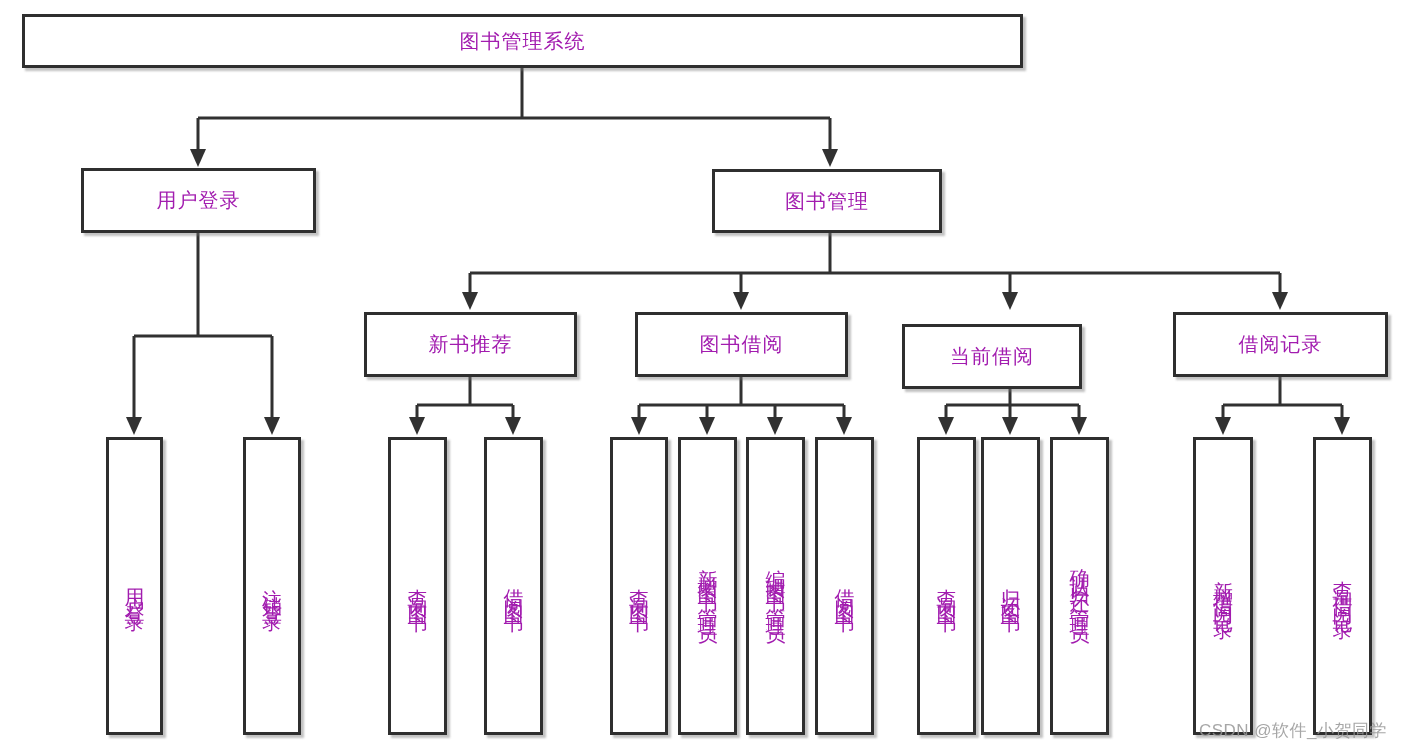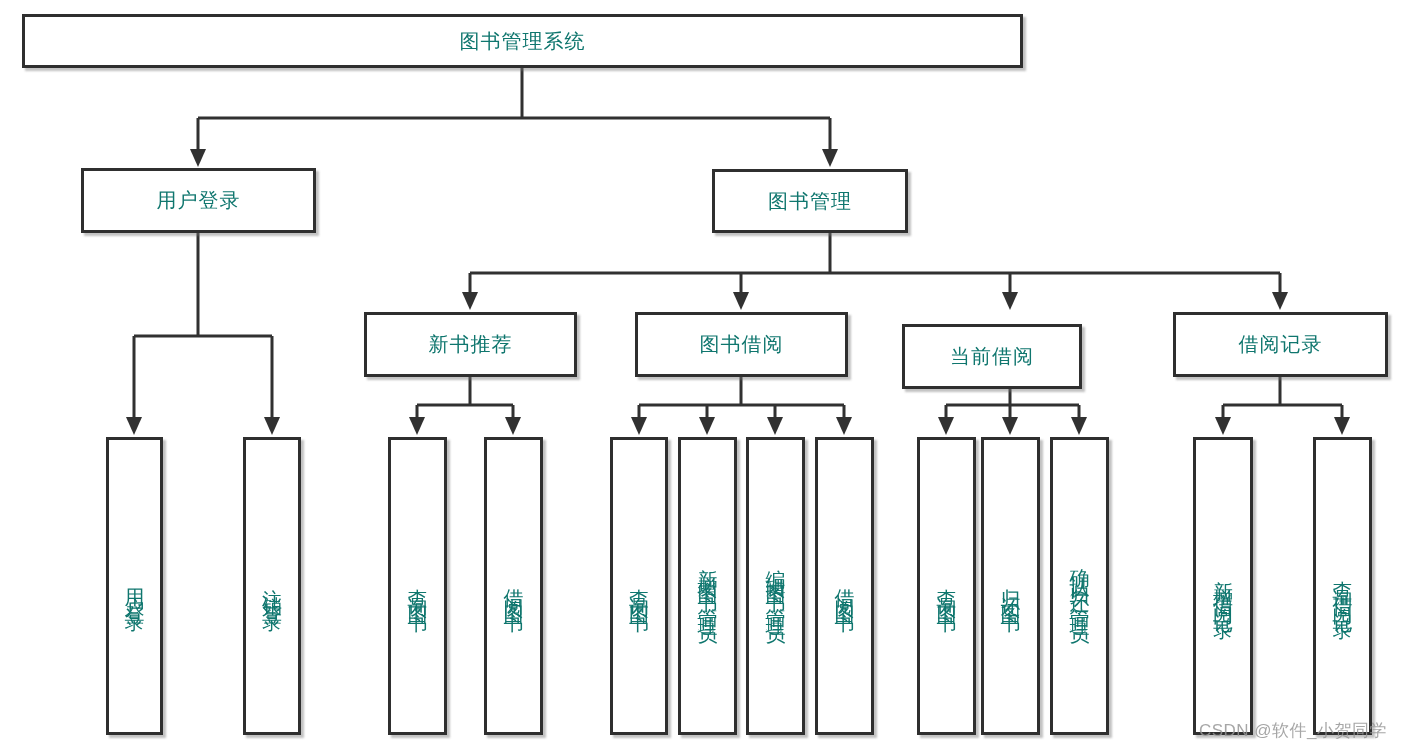--- a/index.html
+++ b/index.html
@@ -13,21 +13,21 @@
   #connectors{position:absolute;left:0;top:0;}
   .box{
     position:absolute;
     box-sizing:border-box;
     background:#ffffff;
     border:3px solid #2f2f2f;
     box-shadow:3px 3px 2px rgba(120,120,120,0.45);
     display:flex;
     align-items:center;
     justify-content:center;
-    color:#0f766e;
+    color:#a21caf;
     font-size:20px;
     line-height:1.15;
     z-index:2;
   }
   .h-label{letter-spacing:1px;white-space:nowrap;}
   .v-label{
     writing-mode:vertical-rl;
     text-orientation:mixed;
     letter-spacing:8px;
     padding-top:6px;
@@ -87,21 +87,21 @@
       <polygon points="1002,417 1018,417 1010,435"></polygon>
       <polygon points="1071,417 1087,417 1079,435"></polygon>
       <polygon points="1215,417 1231,417 1223,435"></polygon>
       <polygon points="1334,417 1350,417 1342,435"></polygon>
     </g>
   </svg>
 
   <div class="box h-label" style="left:22px;top:14px;width:1001px;height:54px">图书管理系统</div>
 
   <div class="box h-label" style="left:81px;top:168px;width:235px;height:65px">用户登录</div>
-  <div class="box h-label" style="left:712px;top:169px;width:196px;height:64px">图书管理</div>
+  <div class="box h-label" style="left:712px;top:169px;width:230px;height:64px">图书管理</div>
 
   <div class="box h-label" style="left:364px;top:312px;width:213px;height:65px">新书推荐</div>
   <div class="box h-label" style="left:635px;top:312px;width:213px;height:65px">图书借阅</div>
   <div class="box h-label" style="left:902px;top:324px;width:180px;height:65px">当前借阅</div>
   <div class="box h-label" style="left:1173px;top:312px;width:215px;height:65px">借阅记录</div>
 
   <div class="box v-label" style="left:106px;top:437px;width:57px;height:298px">用户登录</div>
   <div class="box v-label" style="left:243px;top:437px;width:58px;height:298px">注销登录</div>
 
   <div class="box v-label" style="left:388px;top:437px;width:59px;height:298px">查询图书</div>

